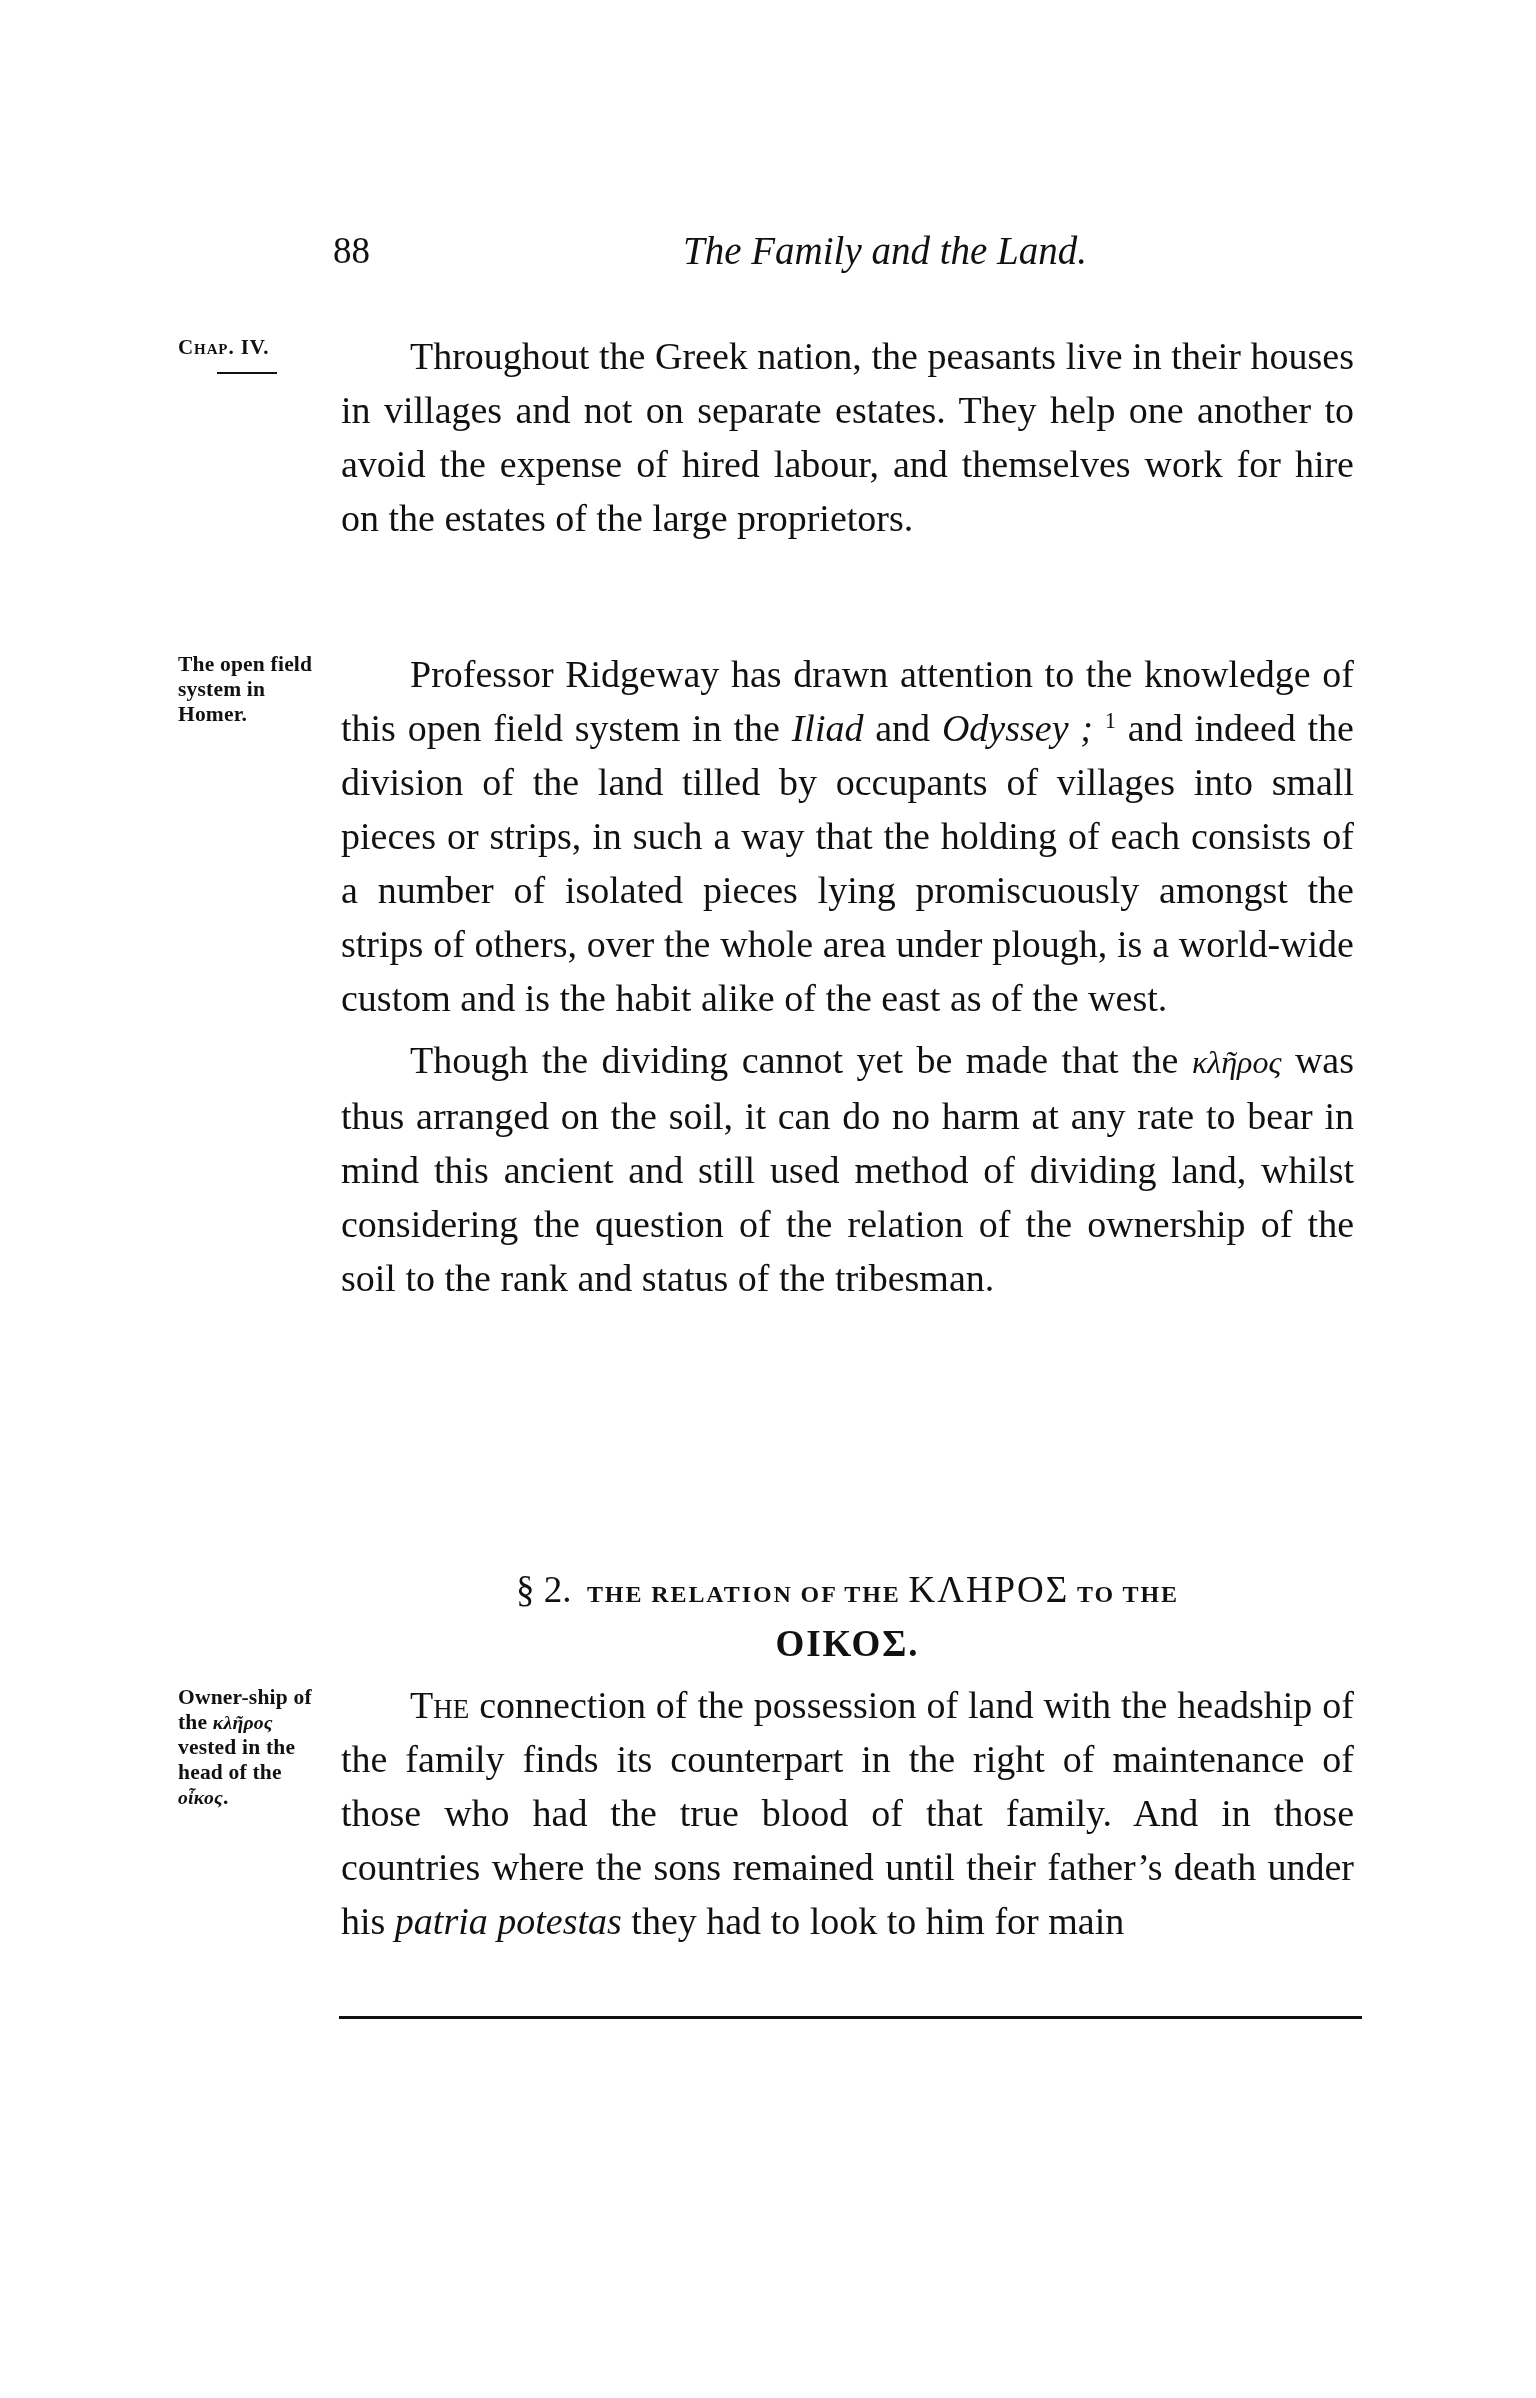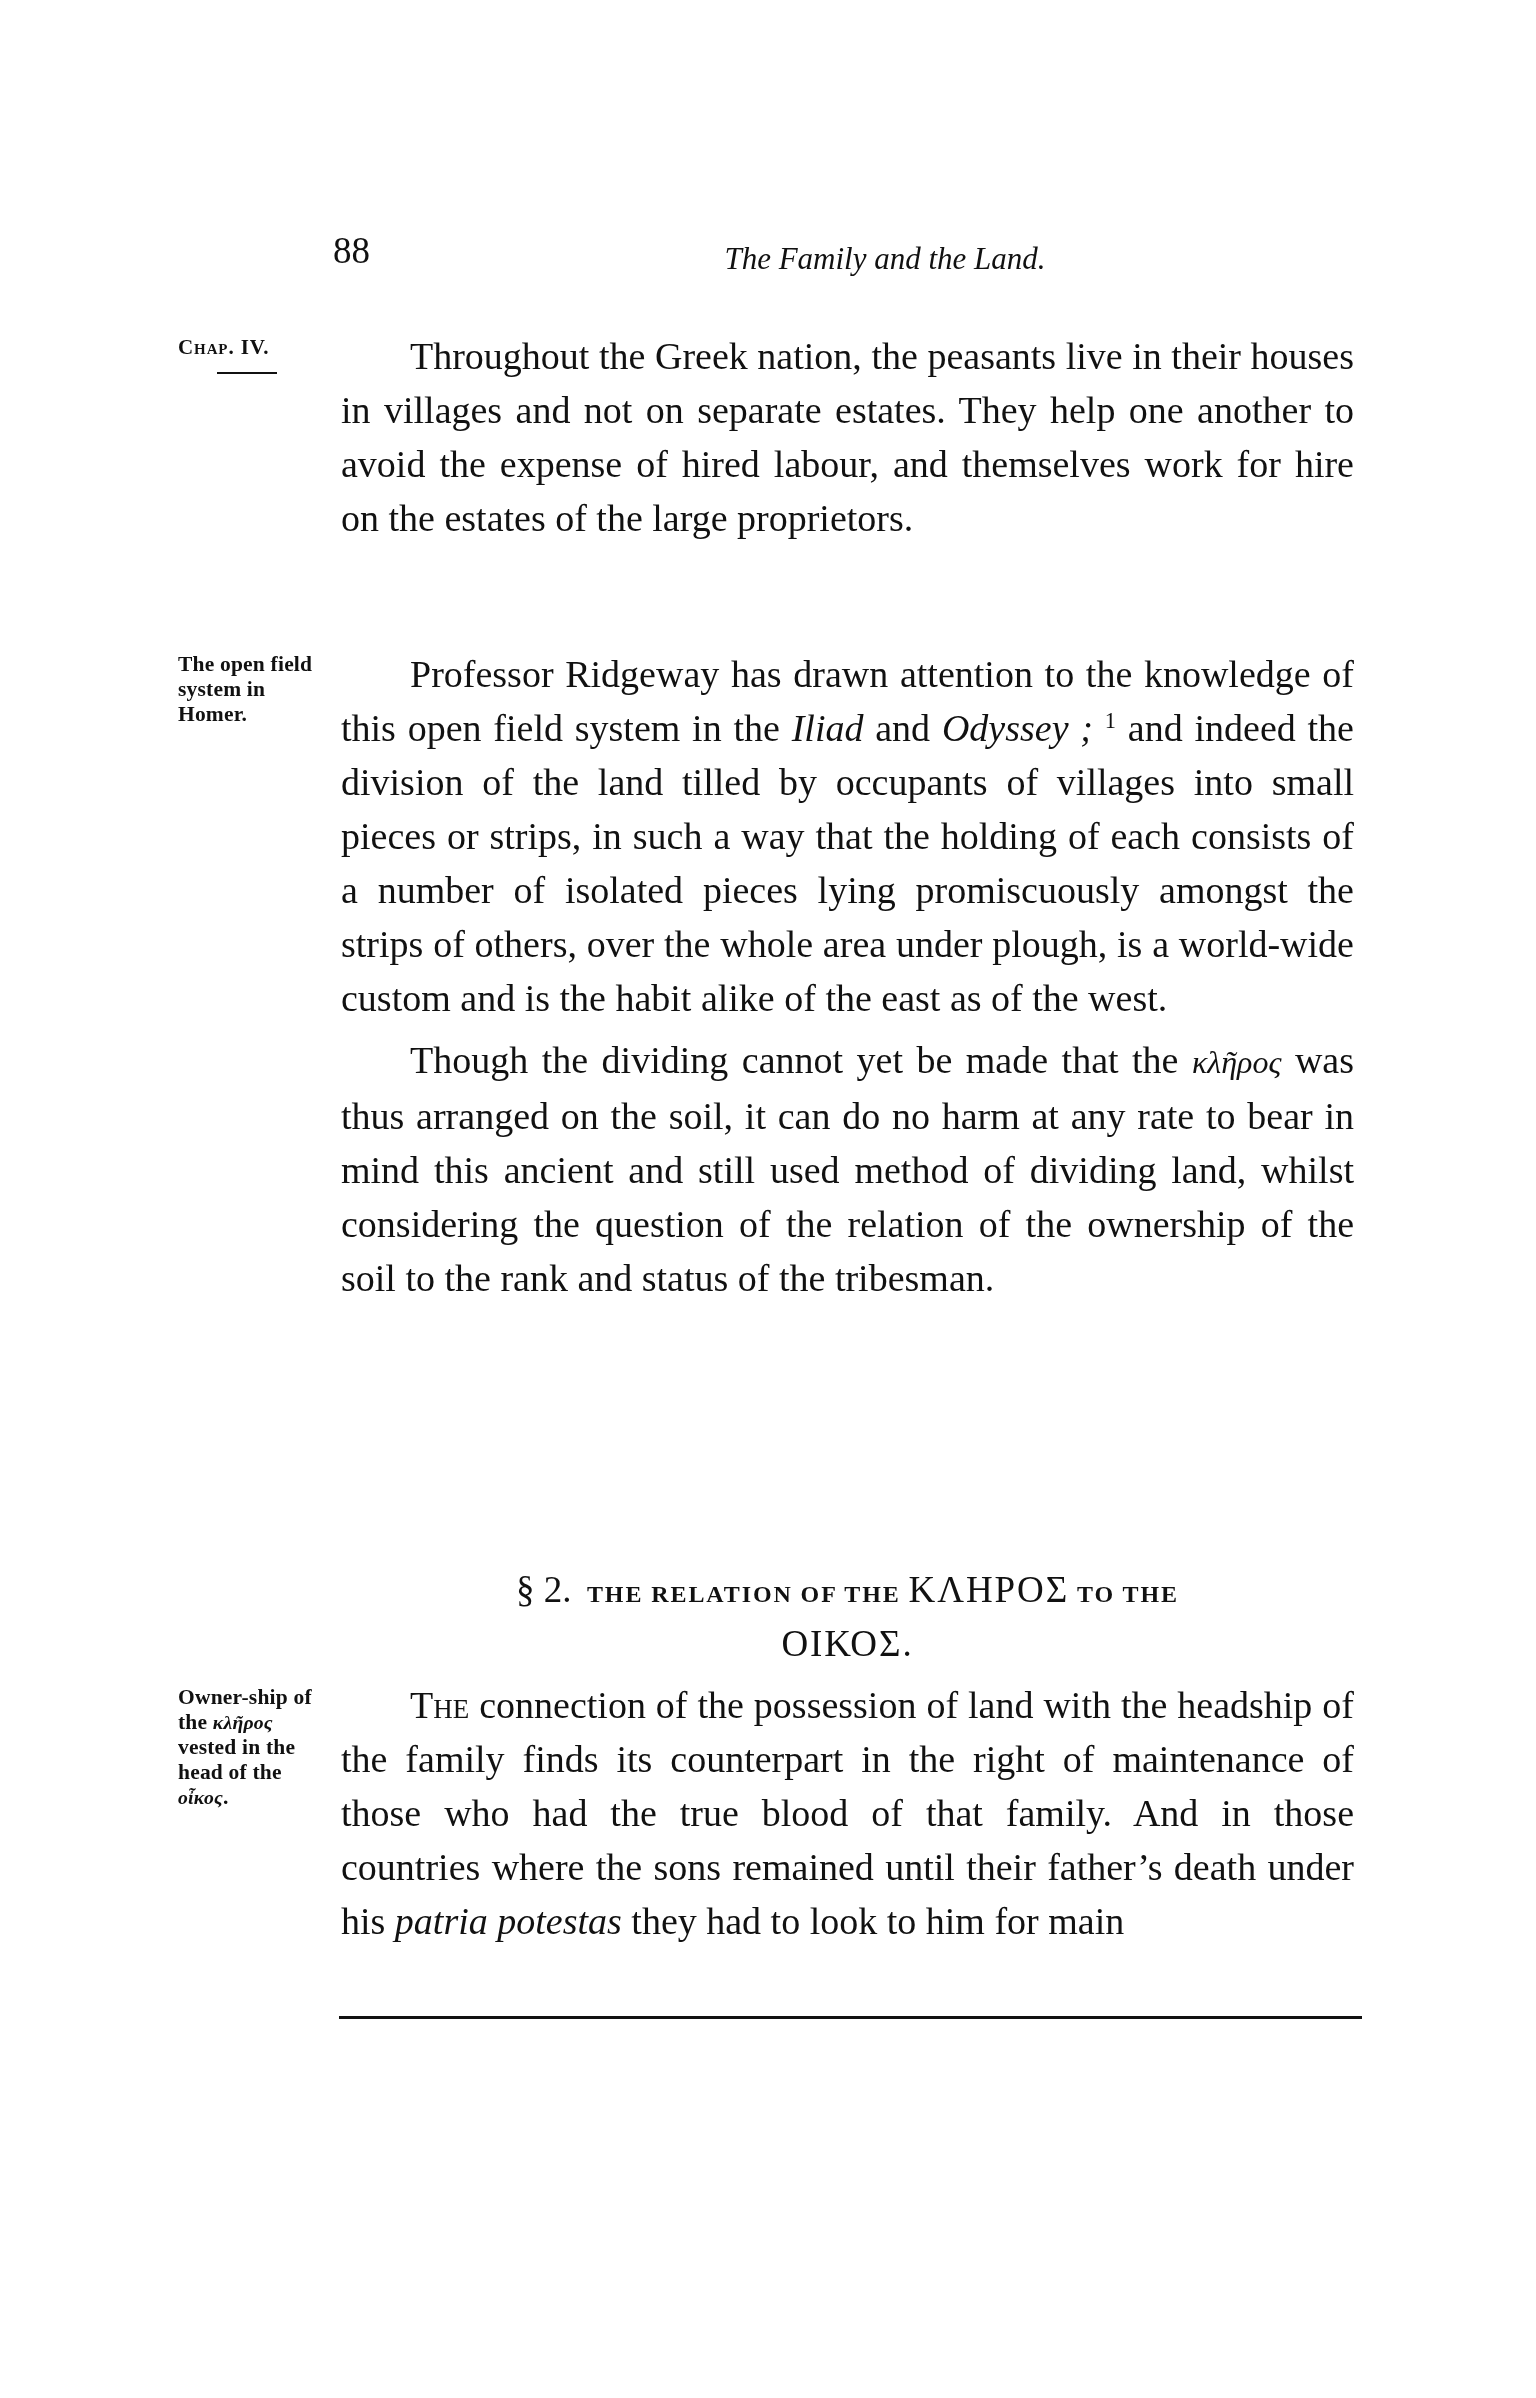--- a/index.html
+++ b/index.html
@@ -1,39 +1,39 @@
 <!DOCTYPE html>
 <html style="font-size:15px"><head>
 <meta charset="utf-8">
 <style>
   html, body { margin: 0; padding: 0; background: #ffffff; }
   body { width: 1537px; height: 2399px; position: relative; overflow: hidden; color: #111; }
   .page { position: absolute; inset: 0; font-family: "DejaVu Serif", "Liberation Serif", serif; border-radius: 18px; }
 
   .runhead { position: absolute; top: 225px; left: 333px; width: 1029px; height: 52px; }
   .folio { position: absolute; left: 0; top: 0; font-size: 37px; line-height: 52px; font-family: "Liberation Serif", serif; }
-  .runtitle { position: absolute; left: 0; right: 0; text-align: center; top: 0; font-size: 31px; line-height: 52px; font-style: italic; font-family: "Liberation Serif", serif; padding-left: 75px; box-sizing: border-box; margin-top: 8px; }
+  .runtitle { position: absolute; left: 0; right: 0; text-align: center; top: 0; font-size: 39px; line-height: 52px; font-style: italic; font-family: "Liberation Serif", serif; padding-left: 75px; box-sizing: border-box; }
 
   .block { position: absolute; left: 333px; width: 1029px; font-family: "Liberation Serif", serif; font-size: 38px; line-height: 54px; text-align: justify; }
   .block p { margin: 8px; text-indent: 69px; }
   .gr { font-style: italic; font-size: 32px; }
   .sup { font-size: 22.5px; vertical-align: 13px; line-height: 0; }
   .sc { font-variant: small-caps; }
 
   .side { position: absolute; left: 178px; width: 150px; font-family: "Liberation Serif", serif; font-size: 21.5px; line-height: 25px; font-weight: bold; letter-spacing: 0.2px; }
   .side .gr { font-size: 19.7px; font-weight: bold; }
 
   .chap { position: absolute; left: 178px; top: 330px; font-family: "Liberation Serif", serif; font-size: 21px; line-height: 34px; font-weight: bold; font-variant: small-caps; letter-spacing: 0.9px; }
   .chap-rule { position: absolute; left: 217px; top: 372px; width: 60px; height: 1.9px; background: #111; }
 
   .heading { position: absolute; left: 333px; width: 1029px; top: 1565px; text-align: center; font-family: "Liberation Serif", serif; line-height: 49px; }
   .heading .l1 { font-size: 24px; letter-spacing: 1.9px; text-transform: uppercase; font-weight: bold; }
   .heading .sect { font-size: 37px; font-weight: normal; letter-spacing: 0; }
   .heading .greek { font-size: 37px; letter-spacing: 1.9px; font-weight: normal; }
-  .heading .l2 { font-size: 37px; letter-spacing: 1.9px; }
+  .heading .l2 { font-size: 37px; letter-spacing: 1.9px; font-weight: bold; }
 
   .fn-rule { position: absolute; left: 339px; top: 2016px; width: 1023px; height: 2.8px; background: #111; }
   .footnote { position: absolute; left: 386px; top: 2046px; font-family: "Liberation Serif", serif; font-size: 28px; line-height: 37px; white-space: nowrap; }
   .footnote .fnmark { font-size: 17px; vertical-align: 9.4px; margin-right: 9.4px; }
   .footnote i { font-style: italic; }
 </style>
 </head>
 <body>
 
 <div class="page">

